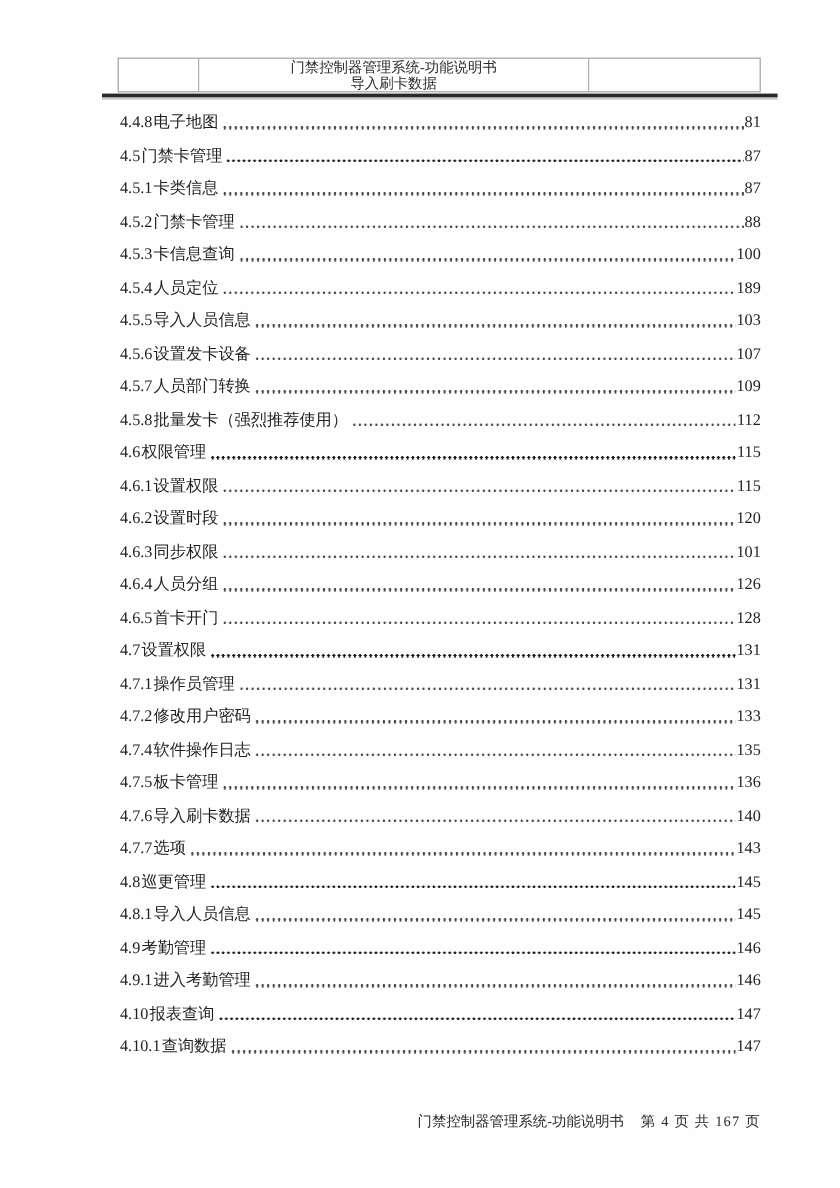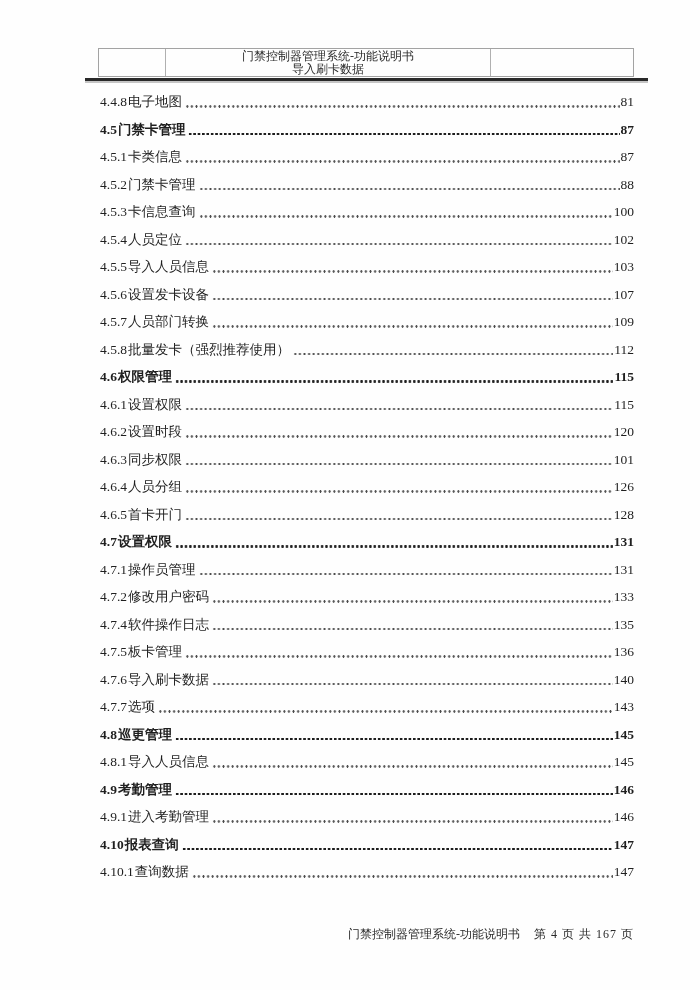--- a/index.html
+++ b/index.html
@@ -47,21 +47,21 @@
   .toc-num   { margin-right:1px; }
   .toc-leader {
     flex:1; height:2.4px;
     align-self:flex-end;
     margin:0 1px 8px 3px;
     background-image:radial-gradient(circle, #4a4a4a 0.95px, rgba(0,0,0,0) 1.25px);
     background-size:4.6px 2.4px;
     background-position:0 50%;
     background-repeat:repeat-x;
   }
-  .toc-row.bold { font-weight:bold;text-align:right; }
+  .toc-row.bold { font-weight:normal;text-align:right; }
   .toc-row.bold .toc-leader {
     background-image:radial-gradient(circle, #1d1d1d 1.1px, rgba(0,0,0,0) 1.35px);
     background-size:4.4px 2.4px;
   }
 
   
   .page-footer {
     position:absolute; right:66px; top:926px;
     font-size:12px; color:#2a2a2a; white-space:nowrap;
   }
@@ -109,21 +109,21 @@
     <div class="toc-row">
       <span class="toc-num">4.5.3</span>
       <span class="toc-title">卡信息查询</span>
       <span class="toc-leader"></span>
       <span class="toc-page">100</span>
     </div>
     <div class="toc-row">
       <span class="toc-num">4.5.4</span>
       <span class="toc-title">人员定位</span>
       <span class="toc-leader"></span>
-      <span class="toc-page">102</span>
+      <span class="toc-page">189</span>
     </div>
     <div class="toc-row">
       <span class="toc-num">4.5.5</span>
       <span class="toc-title">导入人员信息</span>
       <span class="toc-leader"></span>
       <span class="toc-page">103</span>
     </div>
     <div class="toc-row">
       <span class="toc-num">4.5.6</span>
       <span class="toc-title">设置发卡设备</span>

